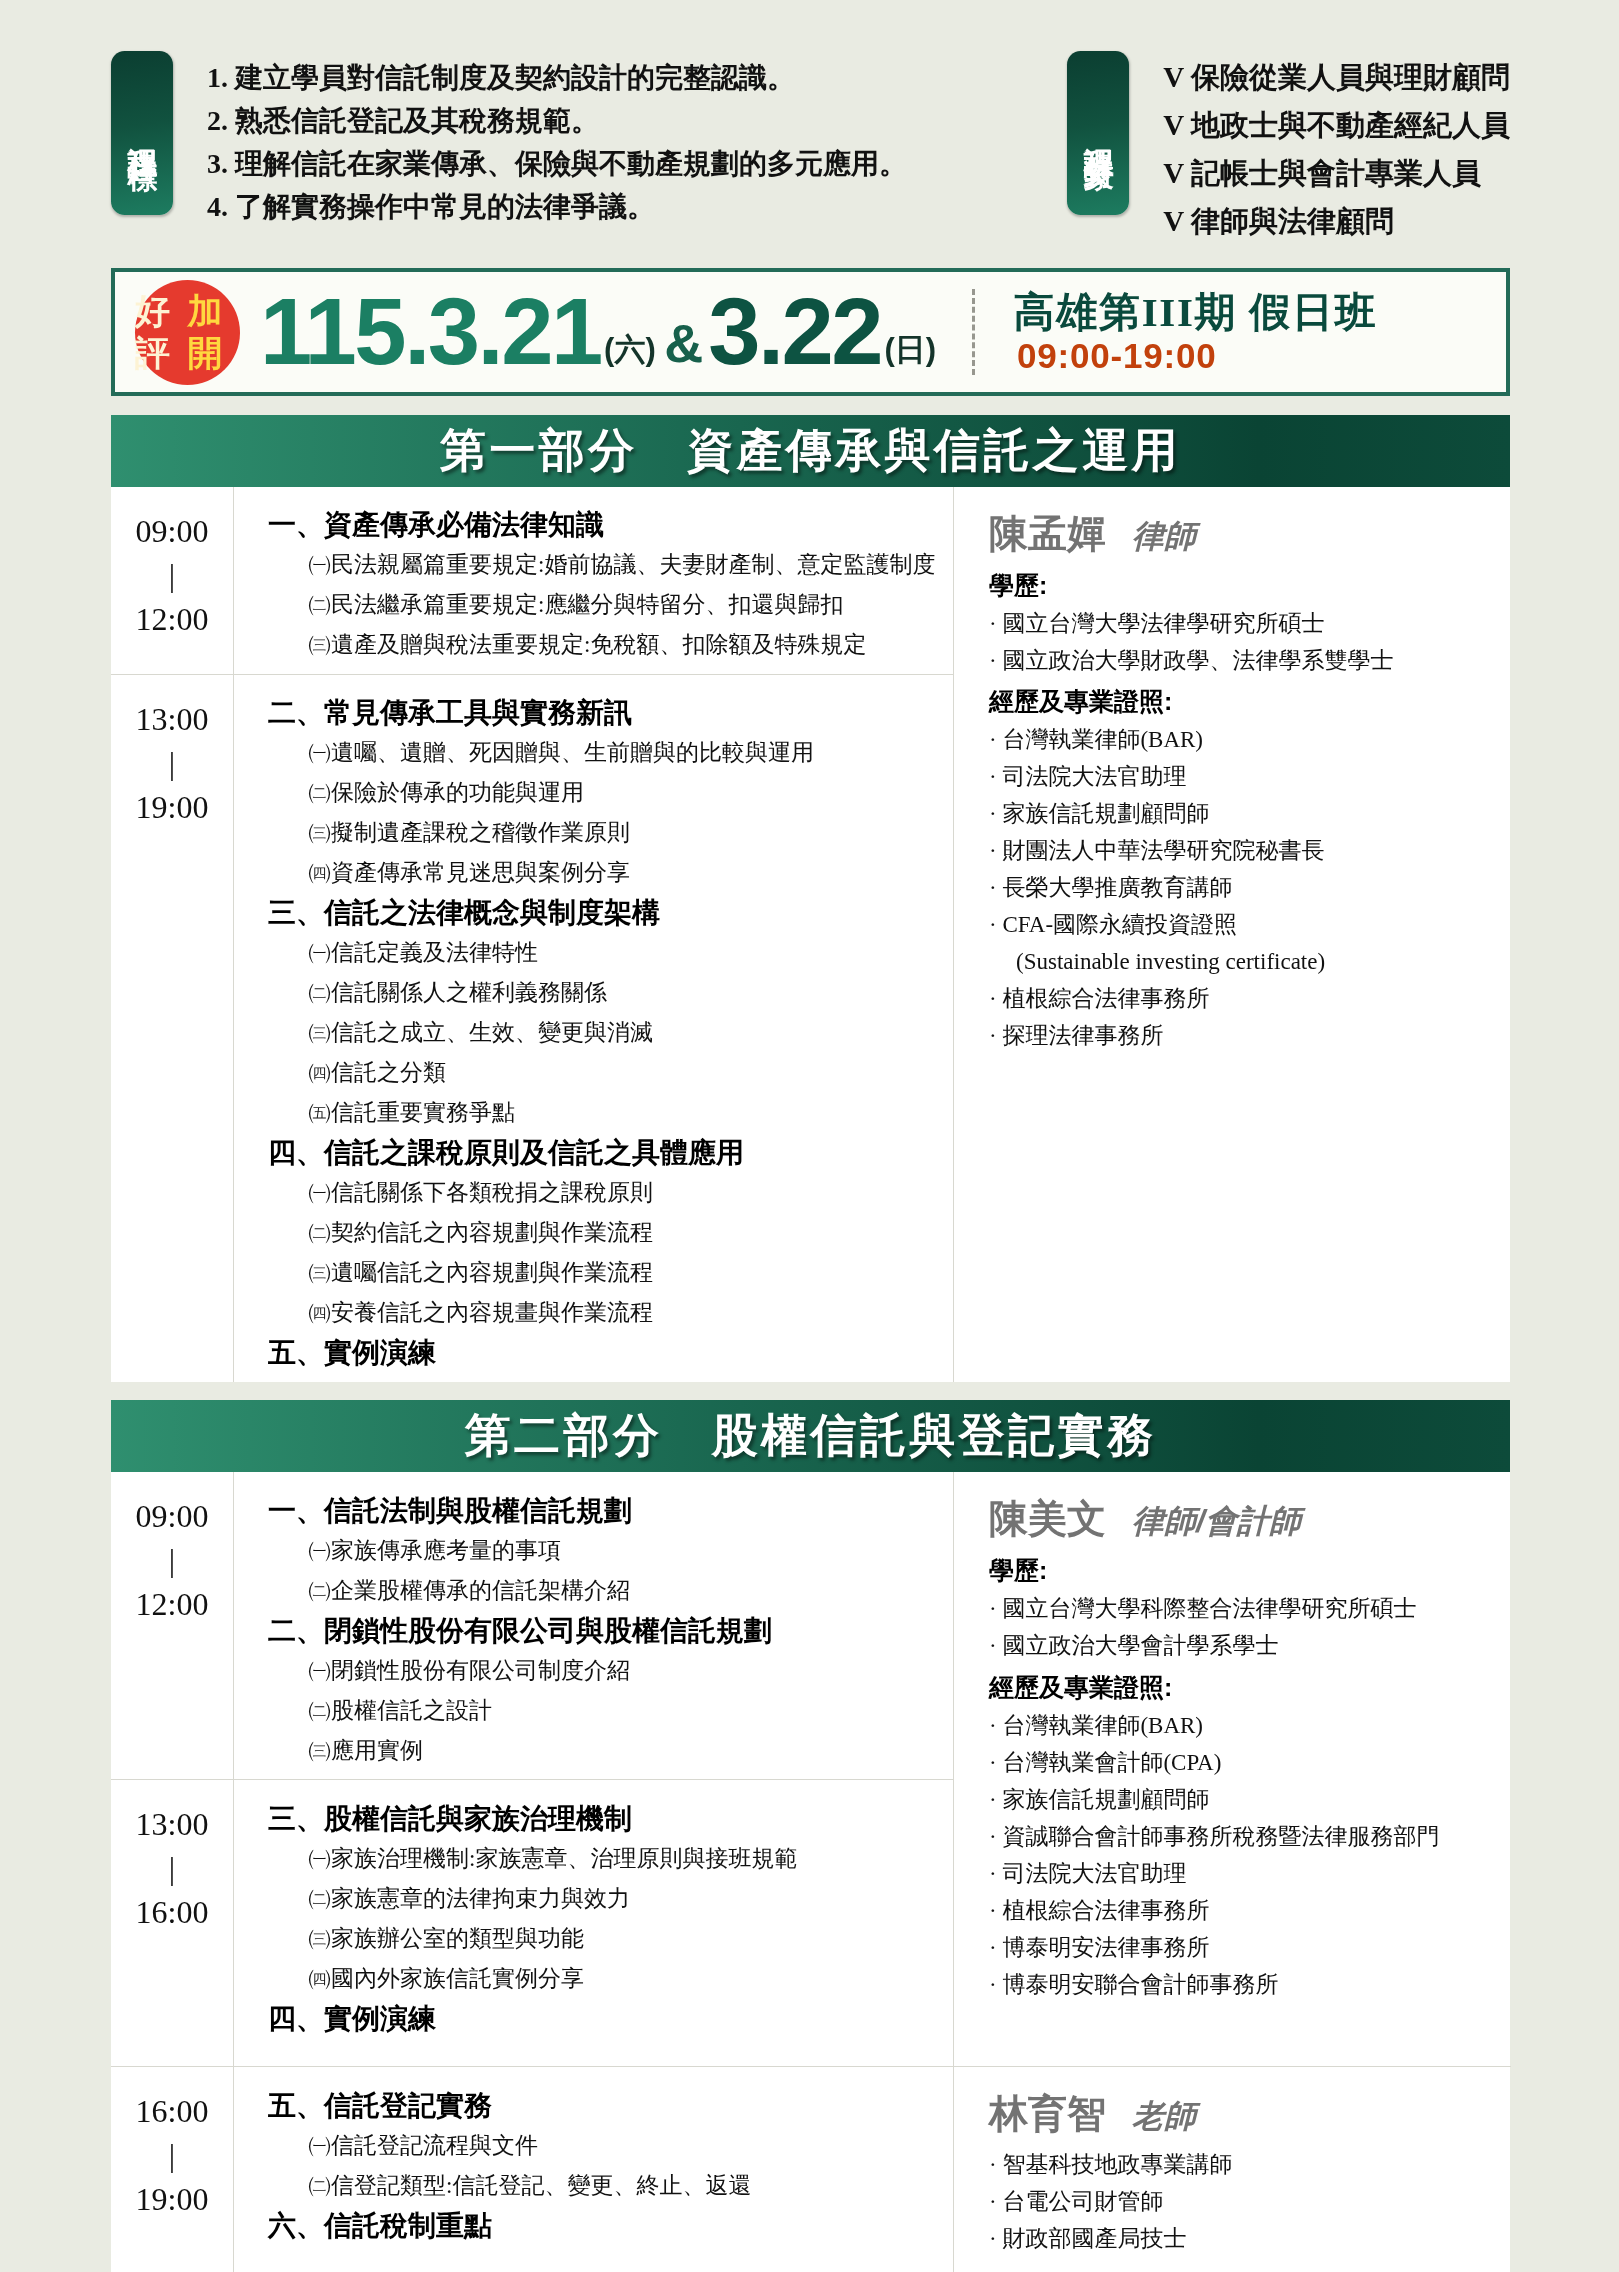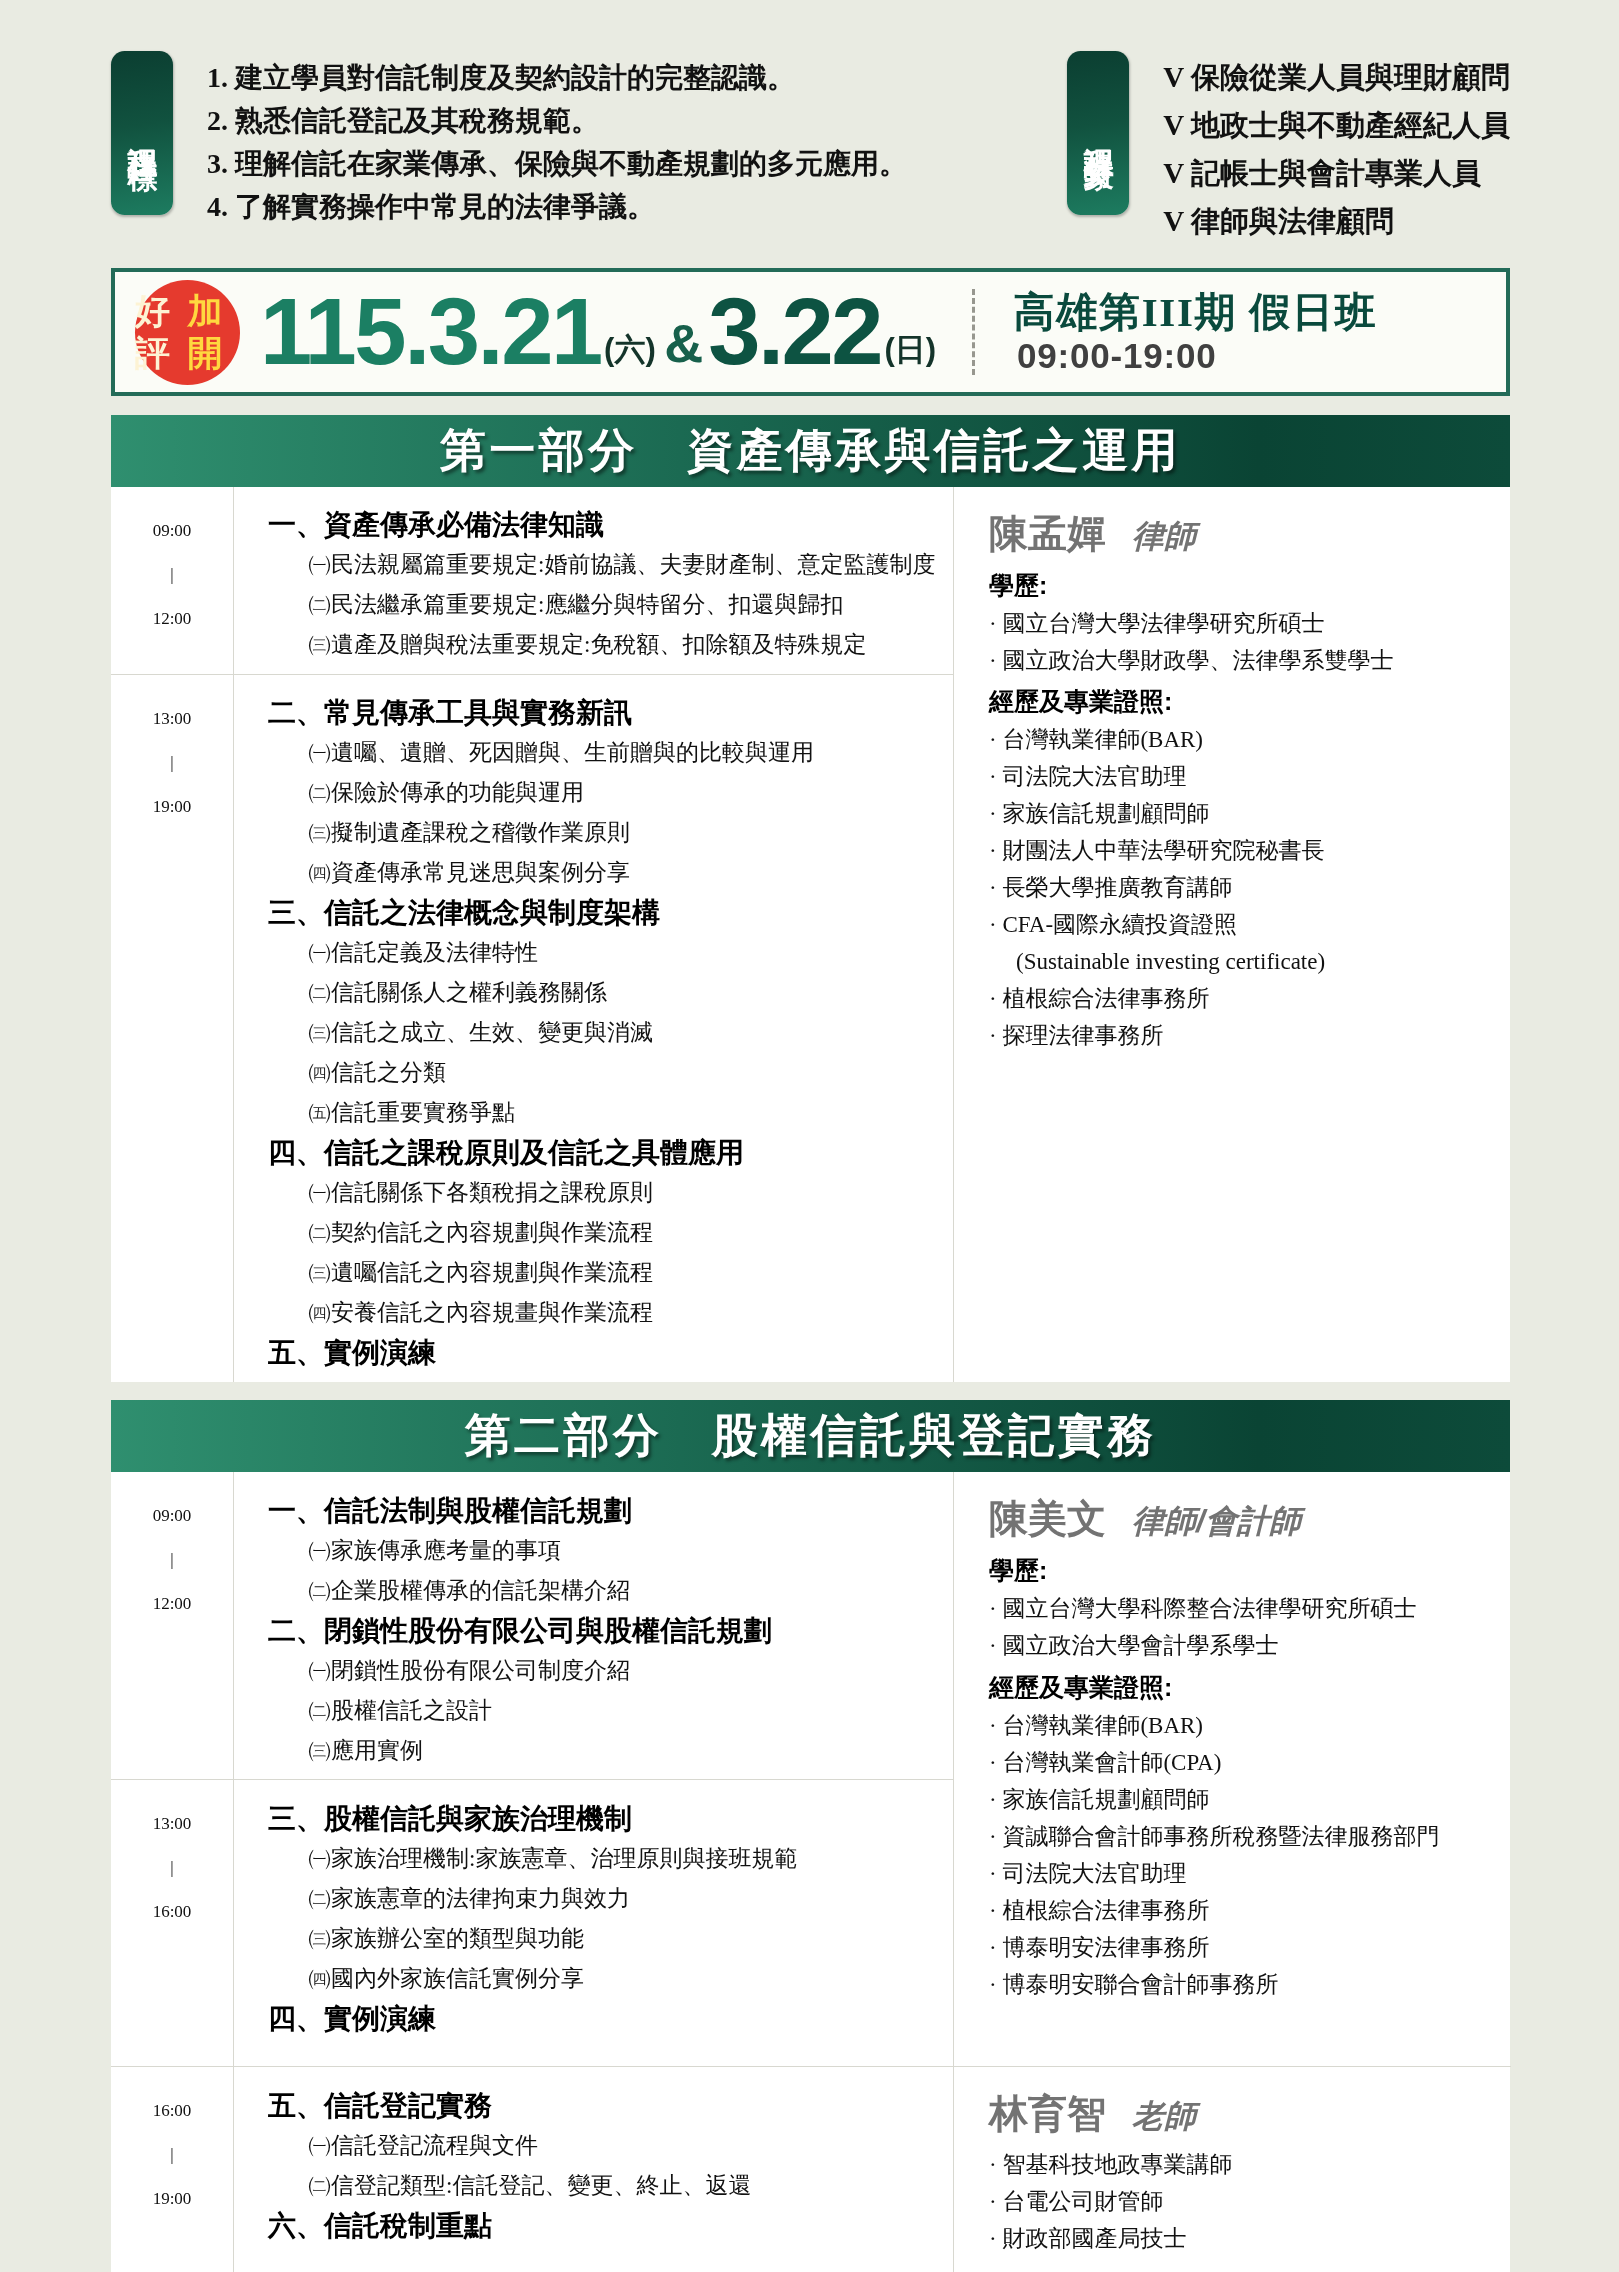--- a/index.html
+++ b/index.html
@@ -37,21 +37,21 @@
   }
   .badge-l1 { color:#fdf3d4; }
   .badge-l2 { color:#ffd83f; }
   .dates { display:flex; align-items:flex-end; margin-left:20px; font-family:"Liberation Sans",sans-serif; font-weight:bold; white-space:nowrap; }
   .d-main   { font-size:94px; line-height:88px; color:#1b7f63; letter-spacing:-2.5px; }
   .d-day    { font-size:31px; line-height:52px; color:#14342a; margin:0 3.4px; }
   .d-amp    { font-size:54px; line-height:66px; color:#17604b; margin:0 5px; }
   .d-second { font-size:94px; line-height:88px; color:#0d5342; letter-spacing:-2.5px; }
   .vdash { height:86px; border-left:3.4px dashed #97978f; margin:0 39px 0 32px; flex:none; }
   .session-title { font-size:41px; font-weight:bold; color:#0a4a3d; letter-spacing:1.7px; line-height:47px; }
-  .session-time  { font-family:"Liberation Sans",sans-serif; font-size:35px; font-weight:bold; color:#404040; letter-spacing:0.8px; line-height:40px; padding-left:3.4px; }
+  .session-time  { font-family:"Liberation Sans",sans-serif; font-size:35px; font-weight:bold; color:#c2410c; letter-spacing:0.8px; line-height:40px; padding-left:3.4px; }
 
   
   .part { margin-top:18.6px; }
   .part-header {
     height:72px; display:flex; align-items:center; justify-content:center;
     background:linear-gradient(90deg,#2f8f6f 0%,#19664f 45%,#0a4434 82%,#0d4b3a 100%);
   }
   .part-title {
     color:#fff; font-family:"Liberation Sans",sans-serif; font-weight:bold;
     font-size:46px; letter-spacing:3.4px; text-shadow:2.5px 2.5px 3.4px rgba(0,0,0,.45);
@@ -59,21 +59,21 @@
   .part-body { background:#ffffff; display:grid; grid-template-columns:123px 720px 557px; }
   #p1 .part-body { grid-template-rows:minmax(162px,auto) minmax(643px,auto); }
   #p2 .part-body { grid-template-rows:minmax(260px,auto) minmax(287px,auto) minmax(245px,auto); }
   .c1 { grid-column:1; } .c2 { grid-column:2; } .c3 { grid-column:3; }
   .r1 { grid-row:1; } .r2 { grid-row:2; } .r3 { grid-row:3; }
   .rspan12 { grid-row:1 / 3; }
   .rule-top { border-top:1.7px solid #d8d8d0; }
 
   .time-cell {
     border-right:1.7px solid #d8d8d0; text-align:center; padding-top:22px;
-    font-size:17px; line-height:44px; white-space:pre-line; color:#111;
+    font-size:32px; line-height:44px; white-space:pre-line; color:#111;
   }
   .topic-cell { border-right:1.7px solid #d8d8d0; padding:18.6px 6.7px 8.4px 34px; }
   .topic-h {
     font-family:"Liberation Sans",sans-serif; font-weight:bold; font-size:28px;
     line-height:40px; color:#000;
   }
   .topic-subs {
     font-size:23px; line-height:40px; padding-left:40px; white-space:pre-line; color:#111;
   }
   .topic-subs:empty { display:none; }

